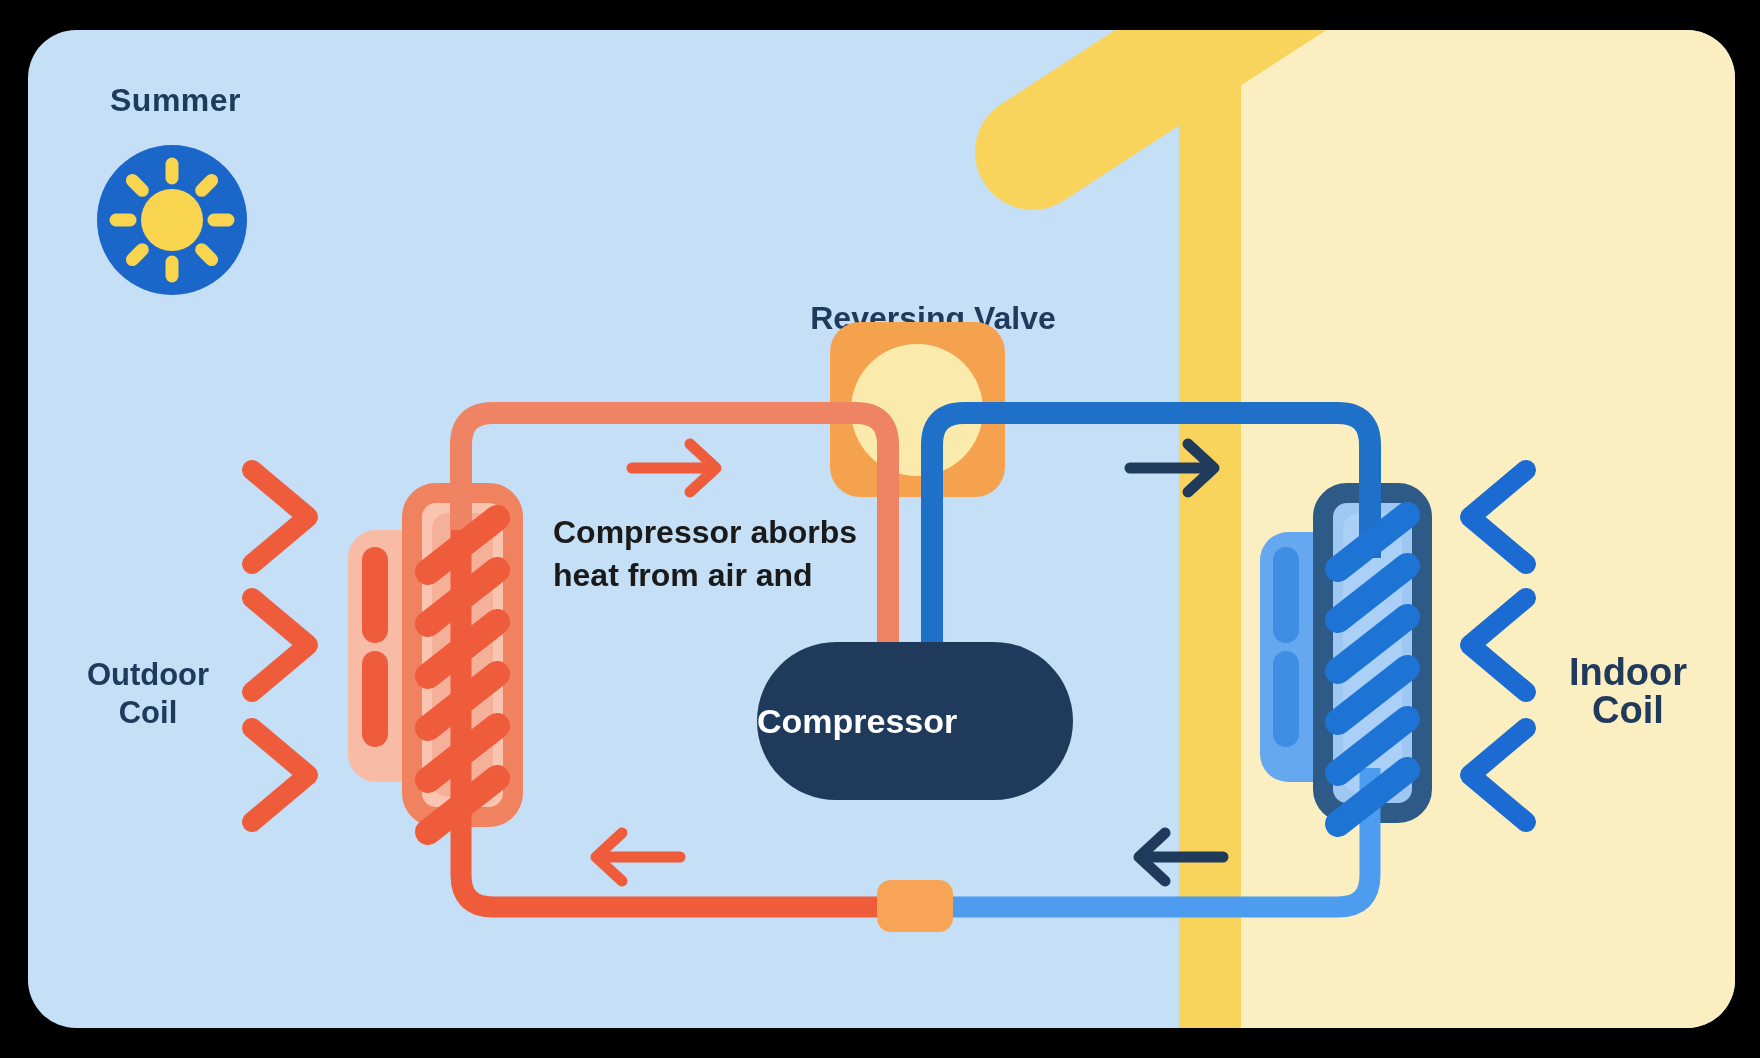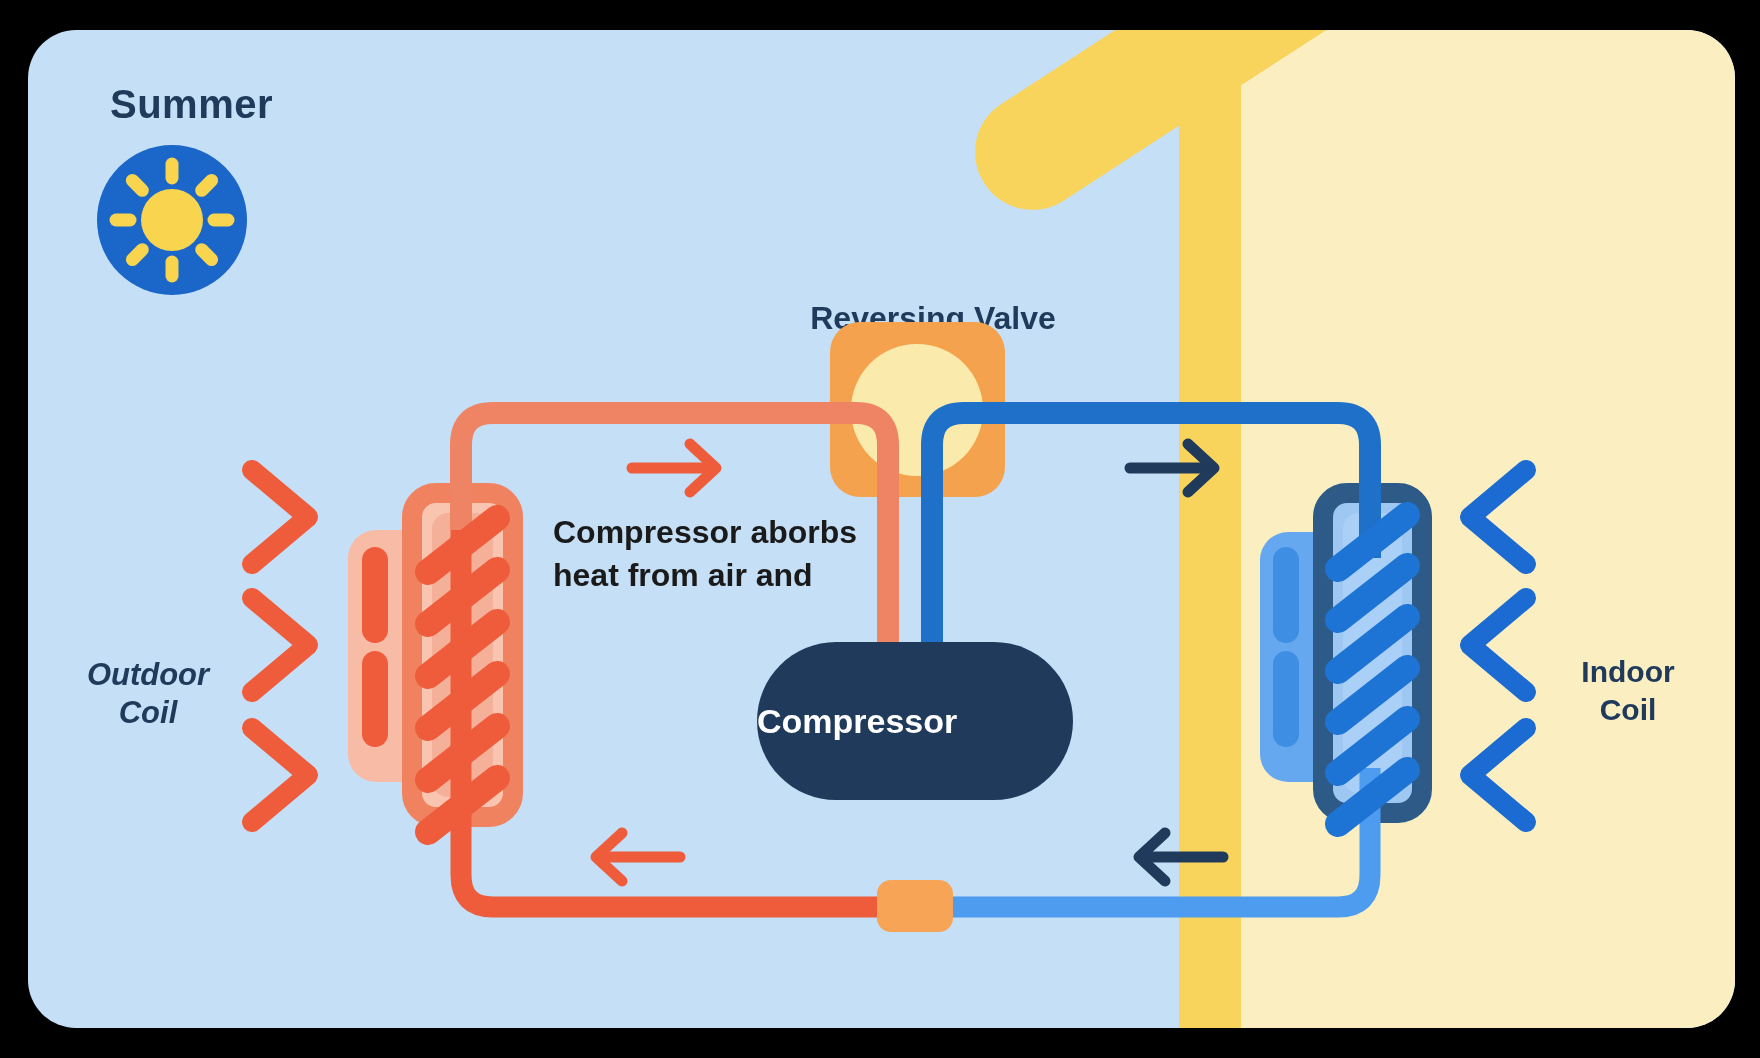--- a/index.html
+++ b/index.html
@@ -25,26 +25,26 @@
   
   #indoor-area{
     left:0;top:0;width:1707px;height:998px;background:var(--paleYellow);
     clip-path:polygon(1297px 0, 1707px 0, 1707px 998px, 1213px 998px, 1213px 54px);
   }
   #wall-bar{left:1151px;top:40px;width:62px;height:958px;background:var(--wallYellow);}
   #roof-band{
     left:947px;top:65px;width:540px;height:115px;border-radius:57px;
     background:var(--wallYellow);transform:rotate(-33deg);transform-origin:57px 57px;
   }
-  #summer-title{left:82px;top:52px;font-size:40px;font-weight:700;color:var(--navy);letter-spacing:.5px;}
+  #summer-title{left:82px;top:52px;font-size:32px;font-weight:700;color:var(--navy);letter-spacing:.5px;}
   #sun{left:64px;top:110px;width:160px;height:160px;}
   .lbl{color:var(--navy);font-weight:700;text-align:center;margin-top:40px;}
   #valve-label{left:745px;top:230px;width:320px;font-size:32px;}
-  #outdoor-label{left:20px;top:586px;width:200px;font-size:31px;line-height:38px;font-style:italic;}
-  #indoor-label{left:1500px;top:583px;width:200px;font-size:30px;line-height:38px;}
+  #outdoor-label{left:20px;top:586px;width:200px;font-size:31px;line-height:38px;}
+  #indoor-label{left:1500px;top:583px;width:200px;font-size:38px;line-height:38px;}
   #note{left:525px;top:481px;width:340px;color:var(--noteText);font-weight:700;font-size:32px;line-height:43px;text-align:left;}
   #valve{left:802px;top:292px;width:175px;height:175px;border-radius:30px;background:var(--valveOrange);}
   #valve-window{left:21px;top:22px;width:132px;height:132px;border-radius:50%;background:var(--valveCircle);}
   .fan{border-radius:28px;}
   #outdoor-fan{left:320px;top:500px;width:110px;height:252px;background:var(--fanPink);}
   #indoor-fan{left:1232px;top:502px;width:110px;height:250px;background:var(--fanBlue);}
   .coil{box-sizing:border-box;border-radius:34px;}
   #outdoor-coil{left:374px;top:453px;width:121px;height:344px;border:20px solid var(--coilBorderSalmon);background:var(--coilPinkFill);}
   #outdoor-coil .coil-inner{left:10px;top:10px;right:10px;bottom:10px;border-radius:16px;background:var(--coilPinkInner);}
   #indoor-coil{left:1285px;top:453px;width:119px;height:340px;border:20px solid var(--indoorBorder);background:var(--coilBlueFill);}

